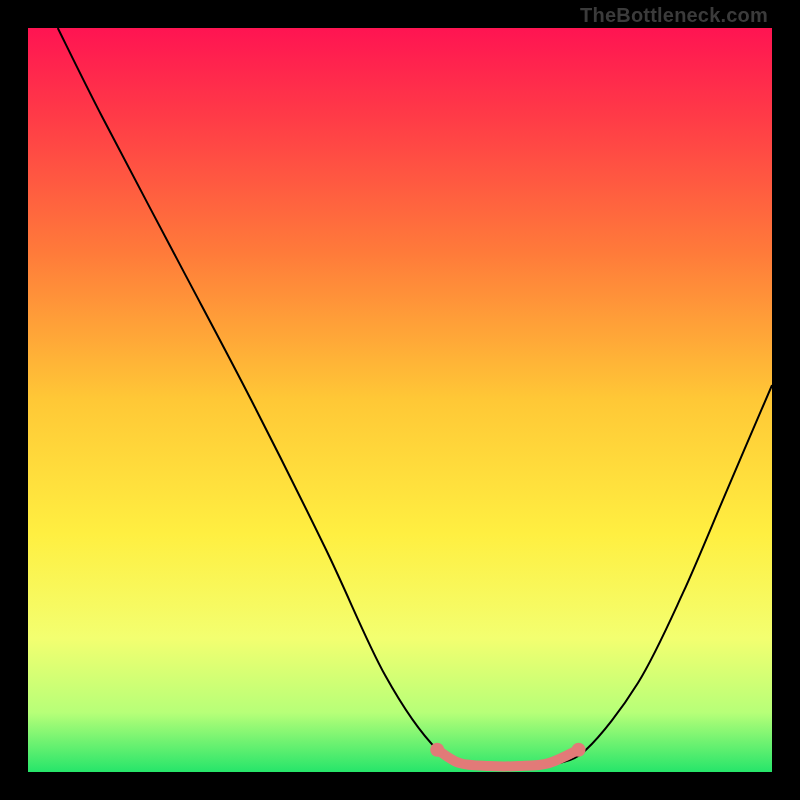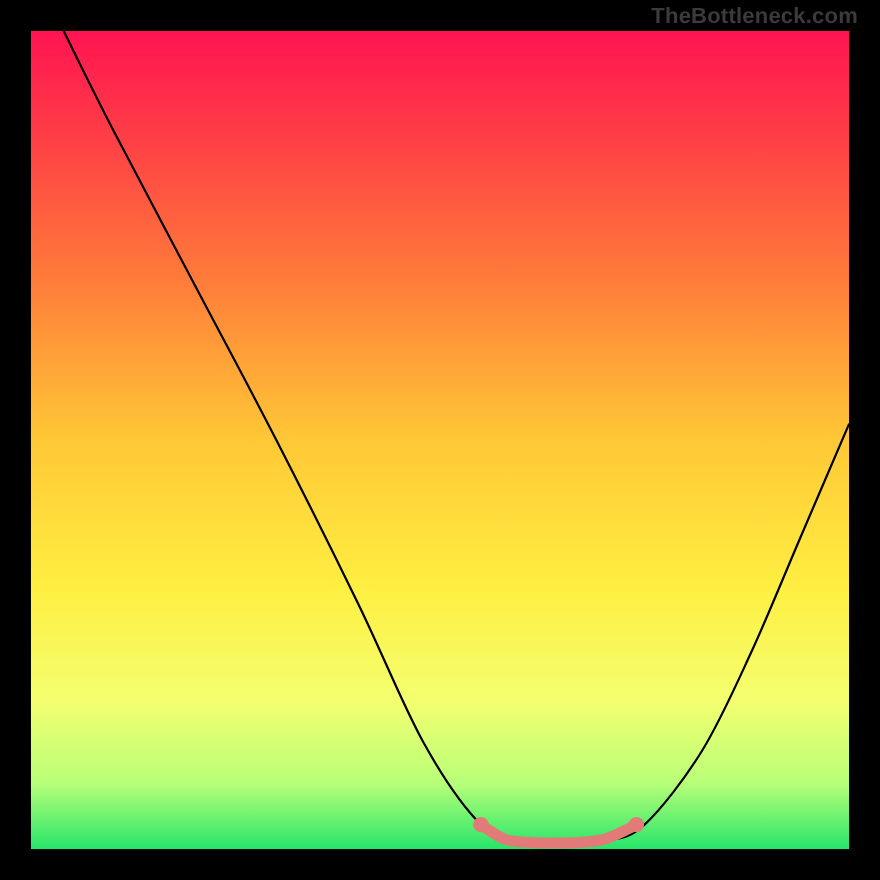--- a/index.html
+++ b/index.html
@@ -7,21 +7,21 @@
     width: 800px;
     height: 800px;
     background: #000000;
     position: relative;
     font-family: Arial, Helvetica, sans-serif;
     overflow: hidden;
   }
   .watermark {
     position: absolute;
     top: 4px;
-    right: 20px;
+    right: 32px;
     color: #3b3b3b;
     font-size: 20px;
     font-weight: 600;
     letter-spacing: 0.2px;
     z-index: 10;
   }
   .plot-area {
     position: absolute;
     left: 28px;
     top: 28px;

